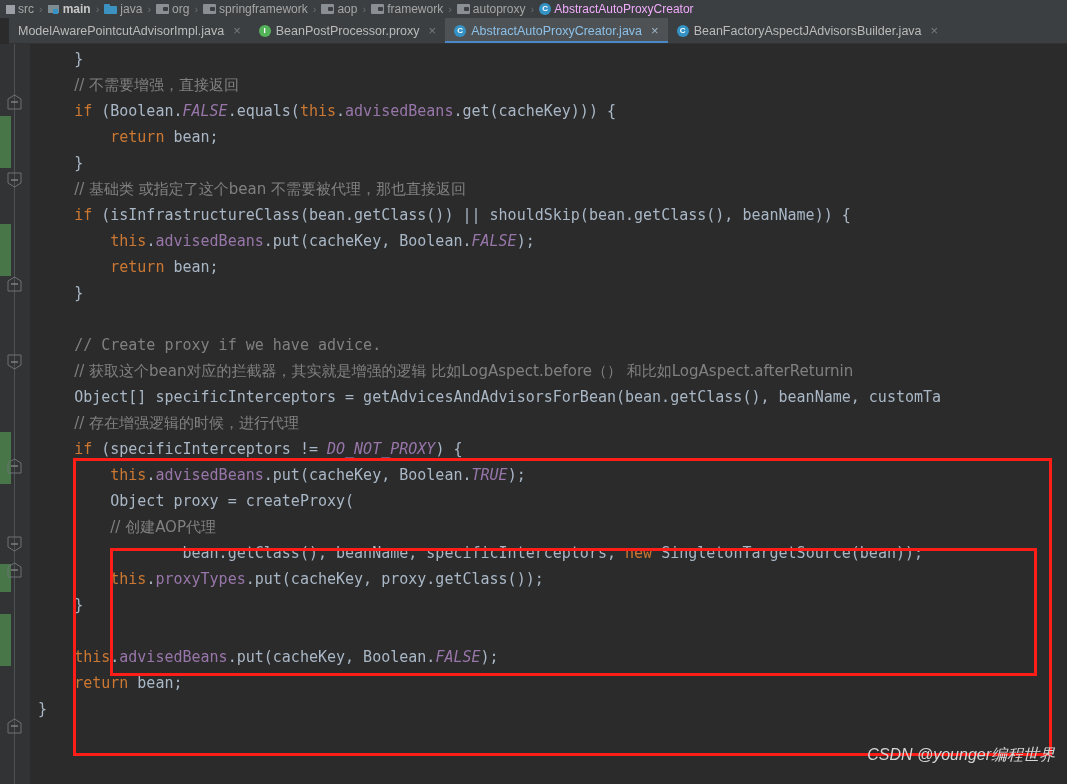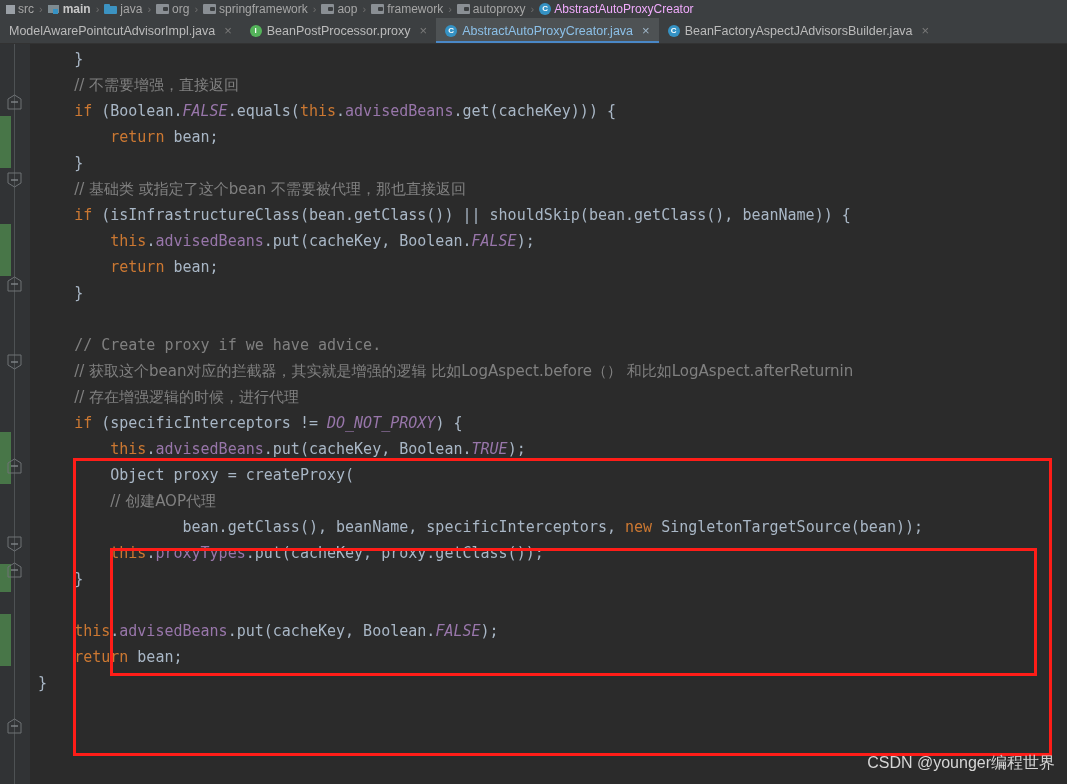--- a/index.html
+++ b/index.html
@@ -93,20 +93,21 @@
   #tab-bar {
     height: 26px;
     background: #3C3F41;
     display: flex;
     align-items: stretch;
     font-family: "Liberation Sans", sans-serif;
     font-size: 12.5px;
     box-sizing: border-box;
     overflow: hidden;
     border-bottom: 1px solid #323232;
+    margin-left: 9px;
   }
   .tab {
     display: flex;
     align-items: center;
     gap: 5px;
     padding: 0 9px;
     color: #BBBBBB;
     white-space: nowrap;
     position: relative;
   }
@@ -181,24 +182,25 @@
   .redbox {
     position: absolute;
     border: 3px solid #FF1D18;
     box-sizing: border-box;
     pointer-events: none;
   }
 
   
   #watermark {
     position:absolute;
-    right: 12px; bottom: 10px;
+    right: 12px; bottom: 18px;
     font-family:"Liberation Sans", sans-serif;
     font-size: 16px;
     color:#D6D6D6;
+    font-style:italic;
   }
   #watermark .cjk { font-family:"DejaVu Sans", sans-serif; }
 </style>
 </head>
 <body>
 
 <div id="breadcrumb-bar">
     <span class="crumb">
       <span class="ic ic-module"></span>
       <span class="crumb-label">src</span>
@@ -333,20 +335,21 @@
       <div class="line">        <span class="kw">return</span><span class="txt"> bean;</span></div>
       <div class="line">    <span class="txt">}</span></div>
       <div class="line">    <span class="cmt cjk">// 基础类 或指定了这个bean 不需要被代理，那也直接返回</span></div>
       <div class="line">    <span class="kw">if</span><span class="txt"> (isInfrastructureClass(bean.getClass()) || shouldSkip(bean.getClass(), beanName)) {</span></div>
       <div class="line">        <span class="kw">this</span><span class="txt">.</span><span class="fld">advisedBeans</span><span class="txt">.put(cacheKey, Boolean.</span><span class="cfld">FALSE</span><span class="txt">);</span></div>
       <div class="line">        <span class="kw">return</span><span class="txt"> bean;</span></div>
       <div class="line">    <span class="txt">}</span></div>
       <div class="line">&nbsp;</div>
       <div class="line">    <span class="cmt">// Create proxy if we have advice.</span></div>
       <div class="line">    <span class="cmt cjk">// 获取这个bean对应的拦截器，其实就是增强的逻辑 比如LogAspect.before（） 和比如LogAspect.afterReturnin</span></div>
+      <div class="line">    <span class="txt">Object[] specificInterceptors = getAdvicesAndAdvisorsForBean(bean.getClass(), beanName, </span><span class="txt">customTa</span></div>
       <div class="line">    <span class="cmt cjk">// 存在增强逻辑的时候，进行代理</span></div>
       <div class="line">    <span class="kw">if</span><span class="txt"> (specificInterceptors != </span><span class="cfld">DO_NOT_PROXY</span><span class="txt">) {</span></div>
       <div class="line">        <span class="kw">this</span><span class="txt">.</span><span class="fld">advisedBeans</span><span class="txt">.put(cacheKey, Boolean.</span><span class="cfld">TRUE</span><span class="txt">);</span></div>
       <div class="line">        <span class="txt">Object proxy = createProxy(</span></div>
       <div class="line">        <span class="cmt cjk">// 创建AOP代理</span></div>
       <div class="line">                <span class="txt">bean.getClass(), beanName, specificInterceptors, </span><span class="kw">new</span><span class="txt"> SingletonTargetSource(bean));</span></div>
       <div class="line">        <span class="kw">this</span><span class="txt">.</span><span class="fld">proxyTypes</span><span class="txt">.put(cacheKey, proxy.getClass());</span></div>
       <div class="line">    <span class="txt">}</span></div>
       <div class="line">&nbsp;</div>
       <div class="line">    <span class="kw">this</span><span class="txt">.</span><span class="fld">advisedBeans</span><span class="txt">.put(cacheKey, Boolean.</span><span class="cfld">FALSE</span><span class="txt">);</span></div>

